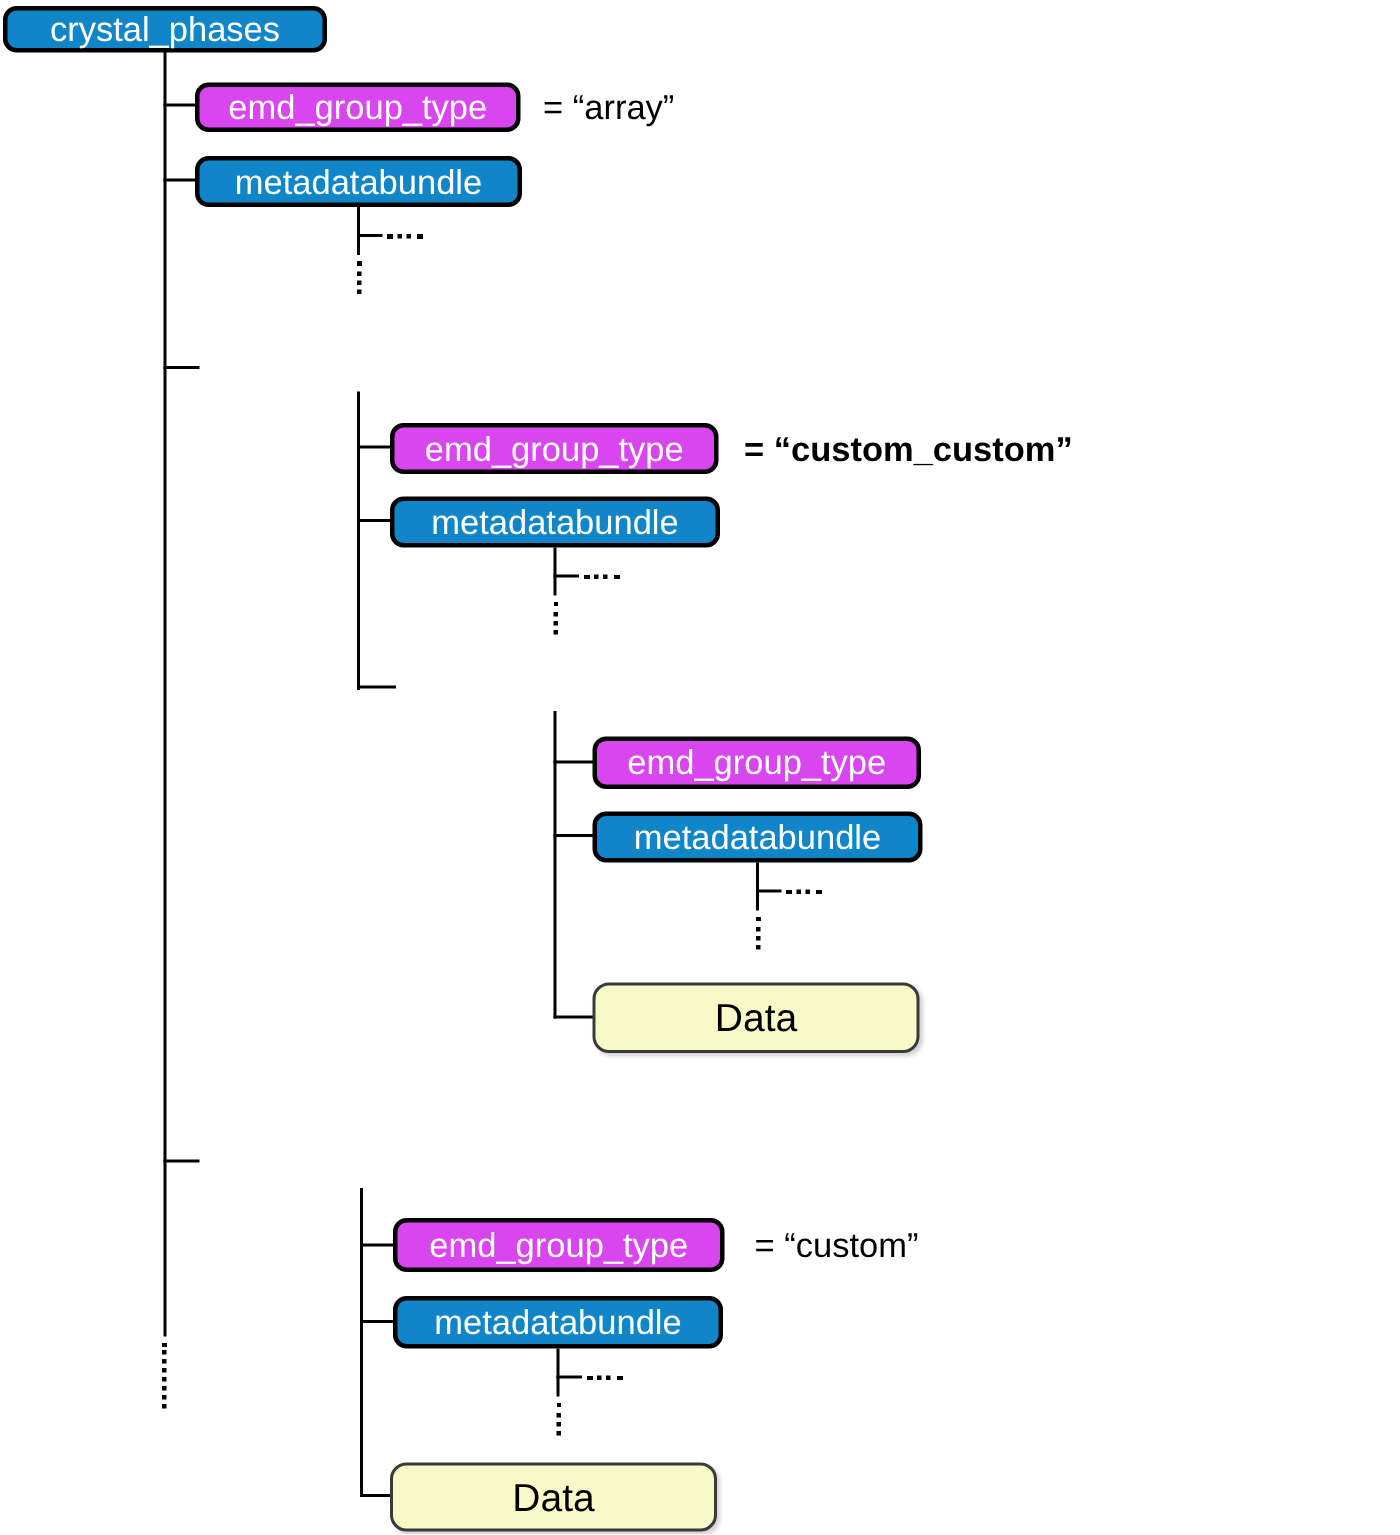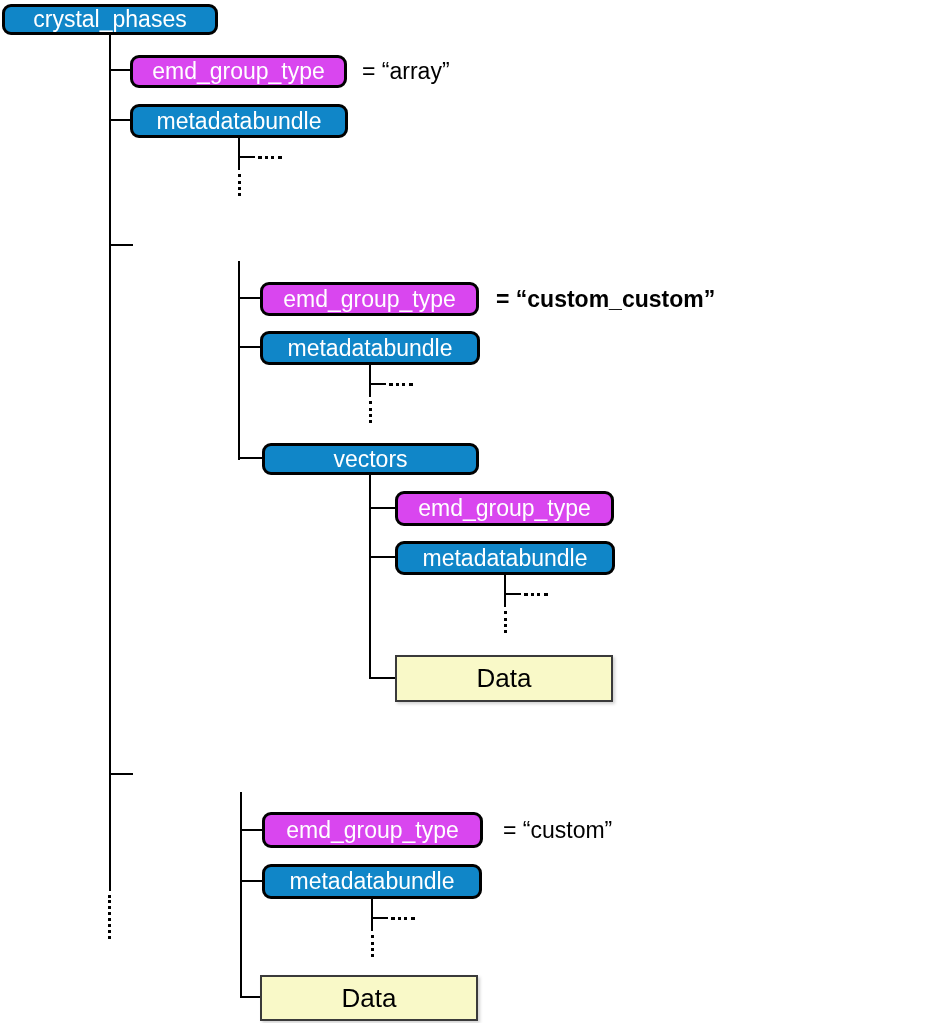--- a/index.html
+++ b/index.html
@@ -12,20 +12,21 @@
     overflow: hidden;
   }
   .box {
     position: absolute;
     box-sizing: border-box;
     display: flex;
     align-items: center;
     justify-content: center;
     font-size: 23px;
     white-space: nowrap;
+    border-radius: 11px;
   }
   .group {
     background: #1086c8;
     color: #ffffff;
     border: 3px solid #000000;
     border-radius: 9px;
   }
   .attr {
     background: #d946ef;
     color: #ffffff;
@@ -107,21 +108,20 @@
   <div class="value" style="left:362px; top:55px; height:33px;">= “array”</div>
 
   <div class="box group" style="left:130px; top:104px; width:218px; height:34px;">metadatabundle</div>
 
 
   <div class="box attr" style="left:260px; top:282px; width:219px; height:34px;">emd_group_type</div>
   <div class="value bold" style="left:496px; top:282px; height:34px;">= “custom_custom”</div>
 
   <div class="box group" style="left:260px; top:331px; width:220px; height:34px;">metadatabundle</div>
 
-  <div class="box group" style="left:262px; top:443px; width:217px; height:32px;">vectors</div>
 
   <div class="box attr" style="left:395px; top:491px; width:219px; height:35px;">emd_group_type</div>
 
   <div class="box group" style="left:395px; top:541px; width:220px; height:34px;">metadatabundle</div>
 
   <div class="box dataset" style="left:395px; top:655px; width:218px; height:47px;">Data</div>
 
 
   <div class="box attr" style="left:262px; top:812px; width:221px; height:36px;">emd_group_type</div>
   <div class="value" style="left:503px; top:812px; height:36px;">= “custom”</div>

